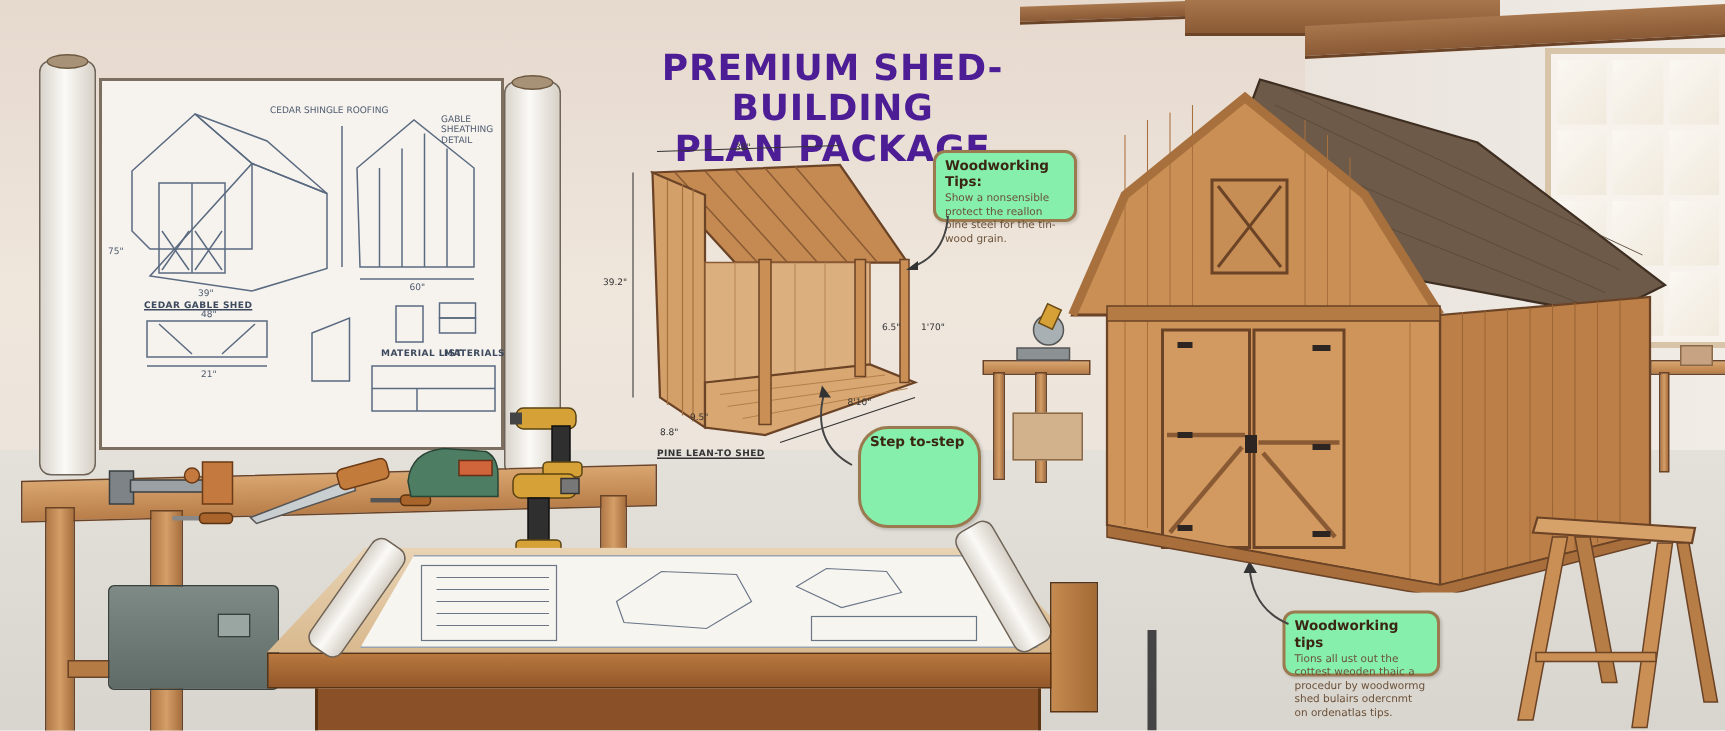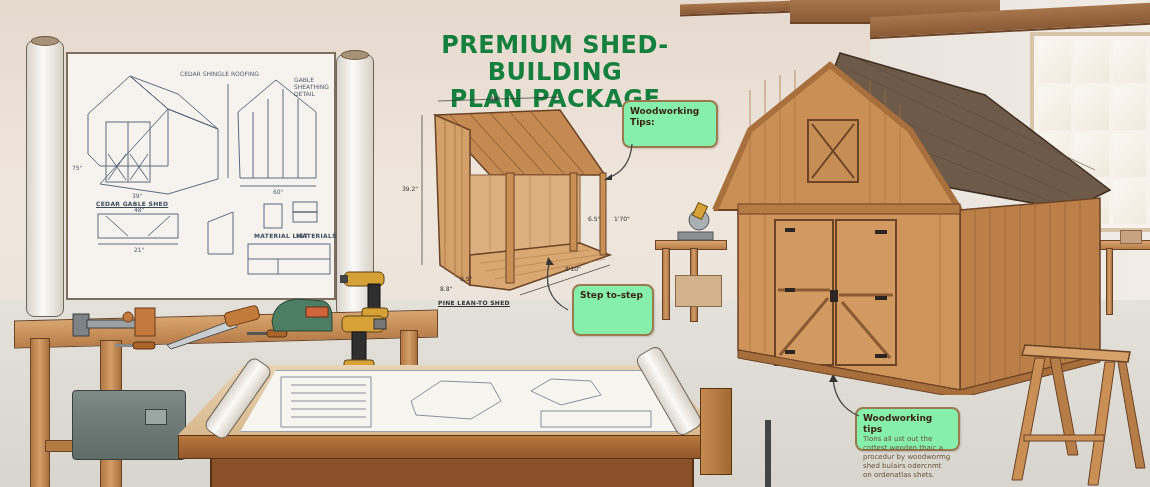--- a/index.html
+++ b/index.html
@@ -11,21 +11,21 @@
   .beam{position:absolute;background:linear-gradient(180deg,#a8764c,#8a5a36);border-bottom:2px solid #6b4326;}
   
   .wall-right{left:870px;top:0;width:280px;height:340px;background:linear-gradient(90deg,#e9e3dc,#f1ece6);}
   .floor{left:0;top:300px;width:1150px;height:187px;background:linear-gradient(180deg,#e4e0da,#d8d4ce);}
   
   .window{left:1030px;top:32px;width:120px;height:200px;background:#f7f3ec;border:4px solid #d8c4a8;border-right:none;
     display:grid;grid-template-columns:repeat(3,1fr);grid-template-rows:repeat(4,1fr);gap:4px;padding:4px;box-sizing:border-box;}
   .window div{background:linear-gradient(135deg,#fbf8f2,#f0e9dd);}
   
   .title{left:380px;top:32px;width:350px;text-align:center;font-family:"DejaVu Sans",sans-serif;font-weight:bold;
-    font-size:24px;line-height:27px;color:#15803d;letter-spacing:0.5px;}
+    font-size:24px;line-height:27px;color:#4c1d95;letter-spacing:0.5px;}
   .roll{position:absolute;width:36px;background:linear-gradient(90deg,#d9d4cc,#fbfaf7 45%,#d6d0c6);border:1.5px solid #6e6458;border-radius:8px;}
   .roll-cap{position:absolute;width:26px;height:8px;background:#a89277;border:1px solid #6e5a42;border-radius:50%;}
   .bp-line{stroke:#5a6a80;stroke-width:1;fill:none;}
   .bp-text{position:absolute;font-size:6px;color:#4d5a6e;font-family:"DejaVu Sans",sans-serif;}
   .bp-label{position:absolute;font-size:6px;font-weight:bold;color:#3d4a5e;text-decoration:underline;letter-spacing:0.3px;}
   
   .callout{position:absolute;background:#86efac;border:2px solid #9b7a4f;border-radius:8px;padding:4px 6px;box-sizing:border-box;box-shadow:1px 1px 2px rgba(0,0,0,0.15);}
   .callout .ct{font-weight:bold;font-size:9px;color:#3b2614;line-height:11px;}
   .callout .cb{font-size:7px;color:#6b5138;line-height:9px;}
   
@@ -163,37 +163,38 @@
   <span class="bp-text" style="left:50px;top:180px;color:#333;">9.5"</span>
   <span class="bp-text" style="left:30px;top:190px;color:#333;">8.8"</span>
   <span class="bp-text" style="left:155px;top:170px;color:#333;">8'10"</span>
   <span class="bp-text" style="left:178px;top:120px;color:#333;">6.5"</span>
   <span class="bp-label" style="left:28px;top:204px;color:#333;">PINE LEAN-TO SHED</span>
 </div>
 <span class="bp-text" style="left:614px;top:215px;color:#333;">1'70"</span>
 
 <div class="callout" style="left:622px;top:100px;width:96px;height:48px;">
   <div class="ct">Woodworking Tips:</div>
+  <div class="cb">Show a nonsensible protect the reallon pine steel for the tin-wood grain.</div>
 </div>
 <svg class="abs" style="left:600px;top:140px;" width="40" height="45">
     <path d="M32 4 Q30 30 8 38" stroke="#444" stroke-width="1.3" fill="none"></path>
     <polygon points="4,40 12,34 12,40" fill="#333"></polygon>
   </svg>
 
-<div class="callout" style="left:572px;top:284px;width:82px;height:52px;">
+<div class="callout" style="left:572px;top:284px;width:82px;height:68px;border-radius:20px;">
   <div class="ct">Step to-step</div>
 </div>
 <svg class="abs" style="left:530px;top:255px;" width="45" height="60">
     <path d="M38 55 Q10 40 20 5" stroke="#444" stroke-width="1.3" fill="none"></path>
     <polygon points="18,2 24,10 16,10" fill="#333"></polygon>
   </svg>
 
 <div class="callout" style="left:855px;top:407px;width:105px;height:44px;">
   <div class="ct">Woodworking tips</div>
-  <div class="cb">Tions all ust out the cottest weoden thaic a procedur by woodwormg shed bulairs odercnmt on ordenatlas shets.</div>
+  <div class="cb">Tions all ust out the cottest weoden thaic a procedur by woodwormg shed bulairs odercnmt on ordenatlas tips.</div>
 </div>
 <svg class="abs" style="left:825px;top:372px;" width="40" height="48">
     <path d="M34 44 Q10 34 8 6" stroke="#444" stroke-width="1.3" fill="none"></path>
     <polygon points="8,2 13,10 4,10" fill="#333"></polygon>
   </svg>
 
 <svg class="abs" style="left:710px;top:50px;" width="410" height="345">
 
   <polygon points="130,3 275,45 400,140 360,160 90,110" fill="#6e5a48" stroke="#3f2f22" stroke-width="1.5"></polygon>
   <g stroke="#5a4839" stroke-width="0.6">

